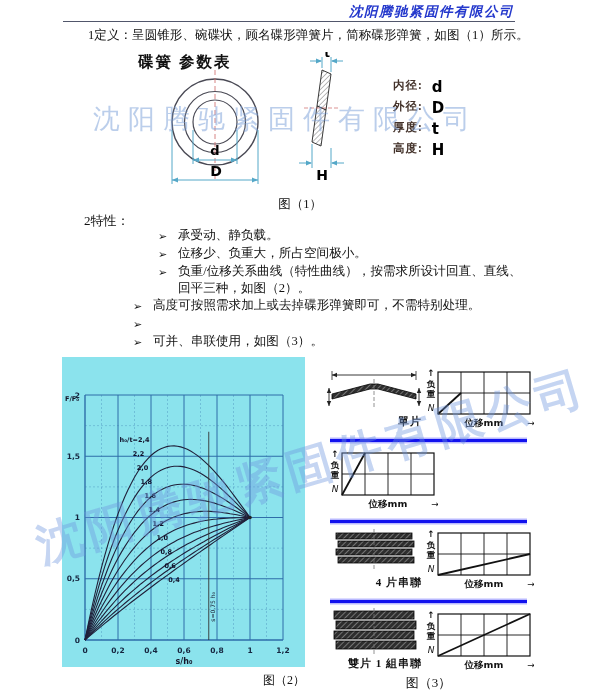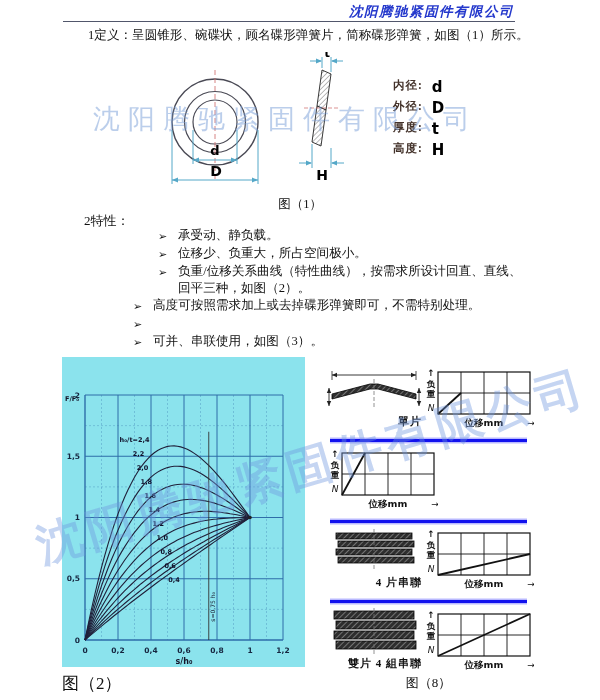--- a/index.html
+++ b/index.html
@@ -24,21 +24,21 @@
            transform-origin:left center;pointer-events:none;z-index:6}
   .features-h{top:212px;left:84px;font-size:13px}
   .bullets{top:227px;left:0;width:575px;font-size:12.6px;line-height:17px}
   .li{display:flex}
   .li .blt{width:20px;flex:none;font-size:11px;padding-top:1px}
   .li .txt{display:block}
   .ind2{padding-left:158px}
   .ind1{padding-left:133px}
   .li u{text-underline-offset:2px}
   .chart2{top:357px;left:62px;width:243px;height:310px;background:var(--chartbg,#8be3ed)}
-  .cap2{top:672px;left:62px;width:243px;text-align:left;font-size:17px}
+  .cap2{top:672px;left:62px;width:243px;text-align:right;font-size:12px}
   .cap3{top:674px;left:330px;width:197px;text-align:center;font-size:13px}
   .g3{left:326px;width:260px;display:flex}
   .stackcol{width:96px;text-align:right;flex:none}
   .stack-label{font-size:11px;font-weight:bold;margin-top:-2px;letter-spacing:1px;white-space:nowrap}
   .divider{left:330px;width:197px;height:3px;background:#1212ee;
            box-shadow:0 -1.5px 0 rgba(100,100,255,.45),0 1.5px 0 rgba(100,100,255,.45)}
   svg text{font-family:"DejaVu Sans",sans-serif}
 </style>
 </head>
 <body style="--accent: #2438cc; --chartbg: #8be3ed;">
@@ -54,20 +54,21 @@
       <line x1="0" y1="0" x2="0" y2="3.5" stroke="#555" stroke-width="0.8"></line>
     </pattern>
   </defs>
 </svg>
 
 <div class="abs company">沈阳腾驰紧固件有限公司</div>
 <div class="abs rule"></div>
 <div class="abs definition">1定义：呈圆锥形、碗碟状，顾名碟形弹簧片，简称碟形弹簧，如图（1）所示。</div>
 
 <div class="abs fig1">
+  <div class="fig1-title">碟簧 参数表</div>
   <svg width="345" height="145" viewBox="0 0 345 145" style="position:absolute;left:0;top:0">
 
     <circle cx="125" cy="70" r="43" fill="none" stroke="#4a4a55" stroke-width="1.4"></circle>
     <circle cx="125" cy="70" r="30.5" fill="none" stroke="#4a4a55" stroke-width="1.2"></circle>
     <circle cx="125" cy="70" r="22" fill="none" stroke="#4a4a55" stroke-width="1.2"></circle>
     <line x1="125" y1="18" x2="125" y2="130" stroke="#cc6666" stroke-width="0.8" stroke-dasharray="5,3"></line>
 
     <line x1="103" y1="78" x2="103" y2="112" stroke="#55a8c8" stroke-width="1"></line>
     <line x1="147" y1="78" x2="147" y2="112" stroke="#55a8c8" stroke-width="1"></line>
     <line x1="103" y1="108" x2="147" y2="108" stroke="#55a8c8" stroke-width="1"></line>
@@ -290,32 +291,32 @@
         <line x1="16" y1="48" x2="108" y2="27" stroke="#111" stroke-width="1.8"></line>
       </svg>
     </div>
     <div class="abs g3" style="top: 608px;">
       <div class="stackcol"><svg width="96" height="46" viewBox="0 0 96 46">
           <rect x="8" y="3" width="80" height="8" fill="url(#hatch)" stroke="#000" stroke-width="0.8"></rect>
           <rect x="10" y="13" width="80" height="8" fill="url(#hatch)" stroke="#000" stroke-width="0.8"></rect>
           <rect x="8" y="23" width="80" height="8" fill="url(#hatch)" stroke="#000" stroke-width="0.8"></rect>
           <rect x="10" y="33" width="80" height="8" fill="url(#hatch)" stroke="#000" stroke-width="0.8"></rect>
           <line x1="48" y1="0" x2="48" y2="46" stroke="#777" stroke-width="0.8" stroke-dasharray="4,2"></line>
-        </svg><div class="stack-label">雙片 4 組串聯</div></div>
+        </svg><div class="stack-label">雙片 1 組串聯</div></div>
       <svg width="112" height="64" viewBox="0 0 112 64">
         <rect x="16" y="6" width="92" height="42" fill="none" stroke="#111" stroke-width="1.2"></rect>
         <line x1="39" y1="6" x2="39" y2="48" stroke="#111" stroke-width="0.9"></line>
         <line x1="62" y1="6" x2="62" y2="48" stroke="#111" stroke-width="0.9"></line>
         <line x1="85" y1="6" x2="85" y2="48" stroke="#111" stroke-width="0.9"></line>
         <line x1="16" y1="27" x2="108" y2="27" stroke="#111" stroke-width="0.9"></line>
         <text x="9" y="10" font-size="9" fill="#111" text-anchor="middle" font-weight="bold">↑</text>
         <text x="9" y="21" font-size="8.5" fill="#111" text-anchor="middle" font-weight="bold">负</text>
         <text x="9" y="31" font-size="8.5" fill="#111" text-anchor="middle" font-weight="bold">重</text>
         <text x="9" y="45" font-size="9" fill="#111" text-anchor="middle" font-style="italic" font-family="&quot;DejaVu Serif&quot;,serif">N</text>
         <text x="62" y="60" font-size="9.5" fill="#111" text-anchor="middle" font-weight="bold">位移mm</text>
         <text x="109" y="60" font-size="9" fill="#111" text-anchor="middle">→</text>
         <line x1="16" y1="48" x2="108" y2="6" stroke="#111" stroke-width="1.8"></line>
       </svg>
     </div>
   </div>
-<div class="abs cap3">图（8）</div>
+<div class="abs cap3">图（3）</div>
 
 <div class="abs wm-diag">沈阳腾驰紧固件有限公司</div>
 
 </body></html>

